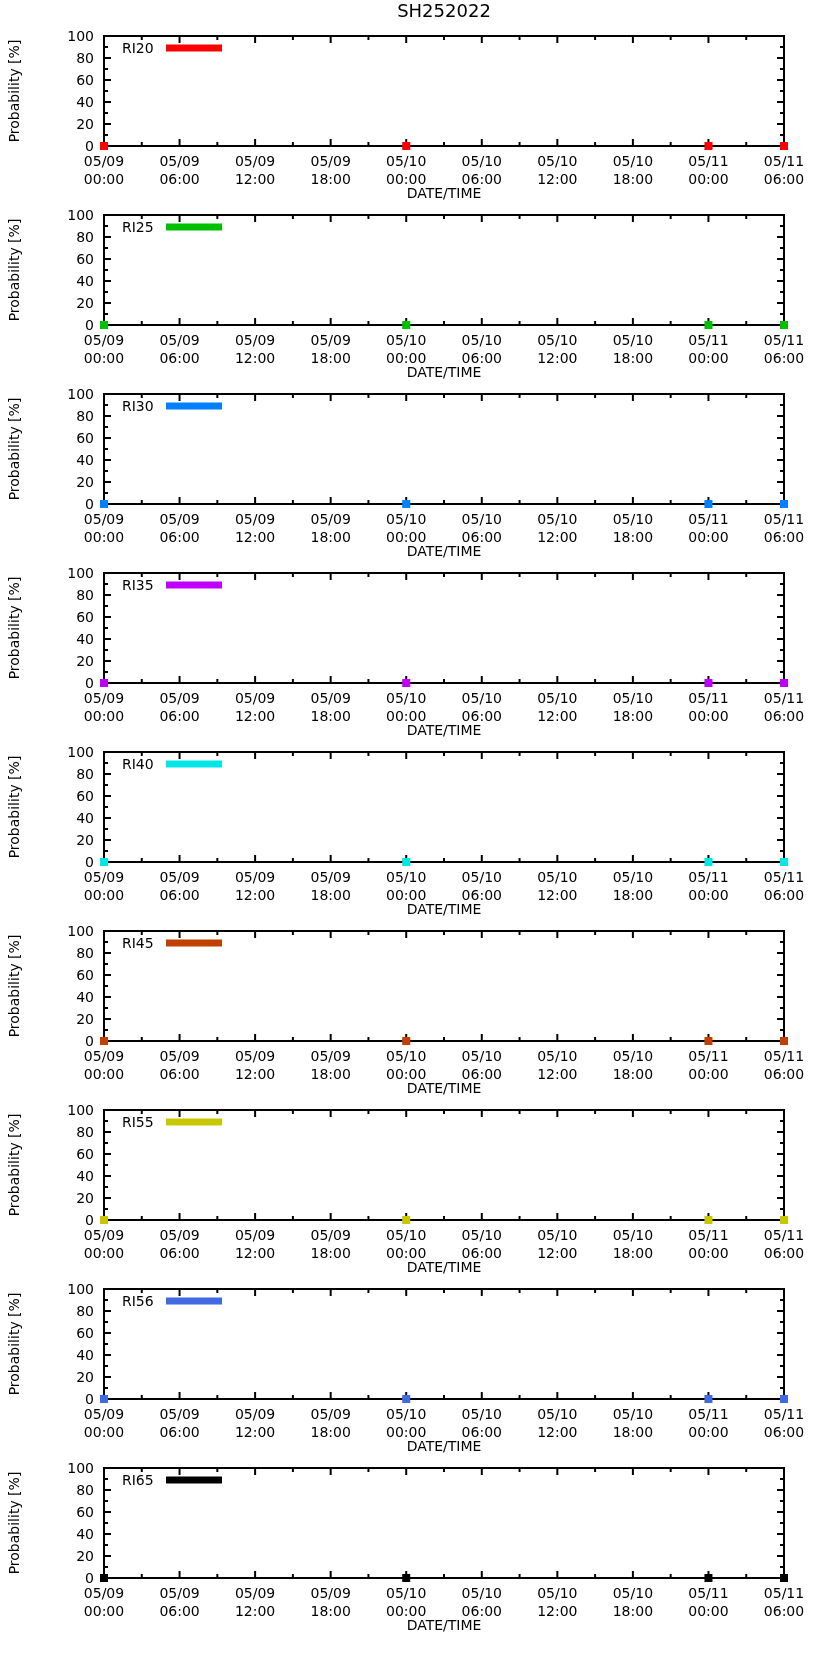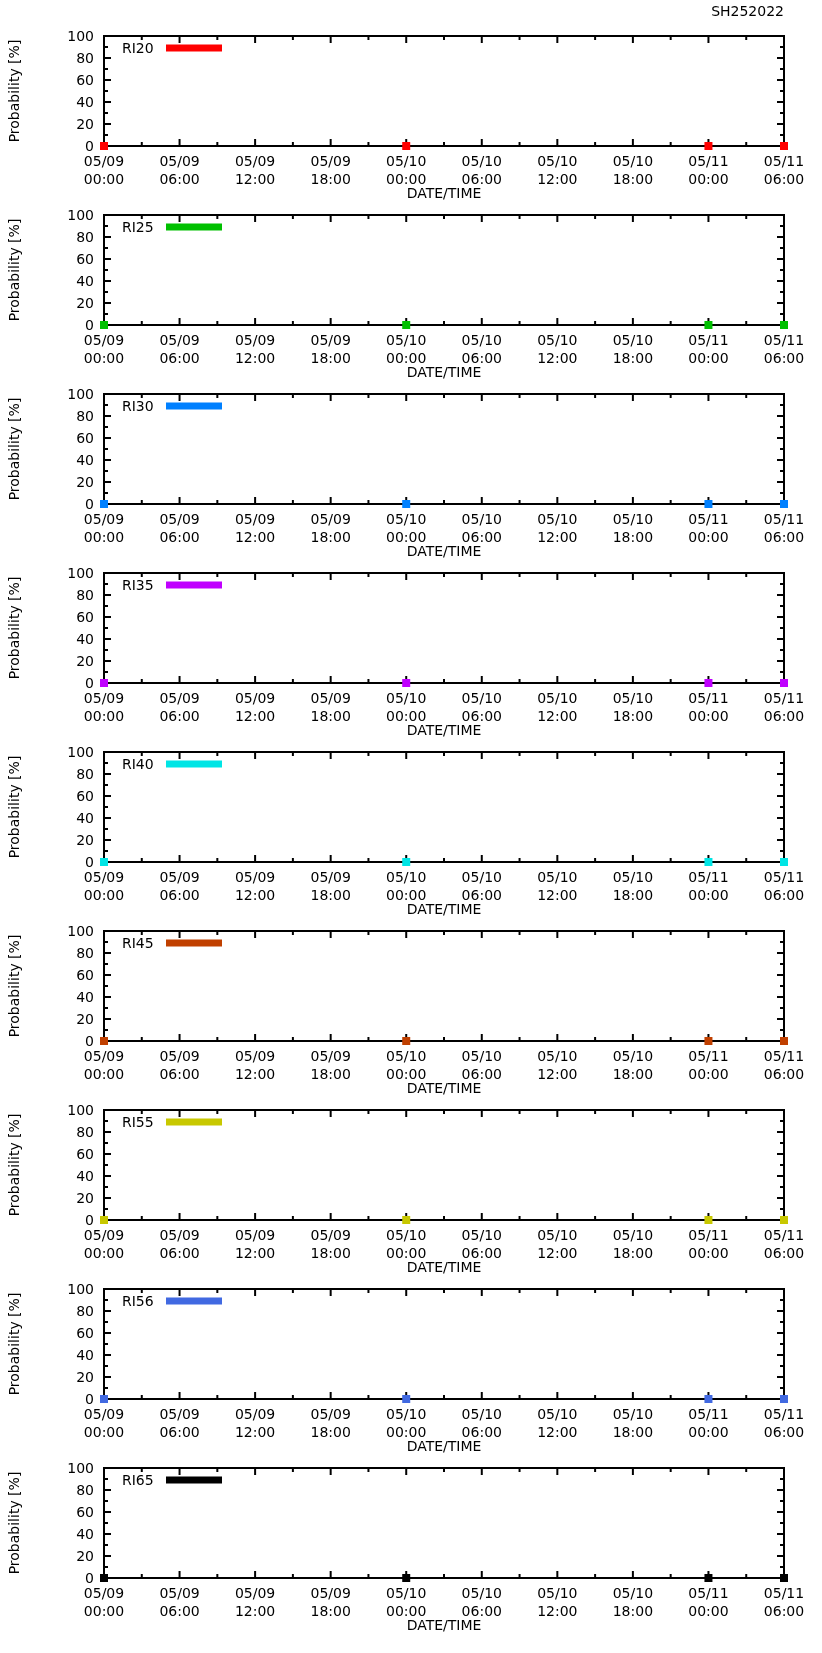--- a/index.html
+++ b/index.html
@@ -1,17 +1,17 @@
 <!DOCTYPE html>
 <html><head>
 <meta charset="utf-8">
 <style>
   html,body{margin:0;padding:0;background:#ffffff;}
   body{width:822px;height:1653px;font-family:"DejaVu Sans",sans-serif;color:#000;overflow:hidden;}
-  .title{margin-left:104px;width:680px;height:22px;line-height:22px;text-align:right;font-size:14px;}
+  .title{margin-left:104px;width:680px;height:22px;line-height:22px;text-align:center;font-size:18px;}
   #panels svg{display:block;}
   text{fill:#000;font-family:"DejaVu Sans",sans-serif;font-size:14px;}
 </style>
 </head>
 <body>
 
 <div class="title">SH252022</div>
 <div id="panels">
     <svg width="822" height="179" viewBox="0 0 822 179">
       <rect x="104" y="14" width="680" height="110" fill="none" stroke="#000" stroke-width="2"></rect>

